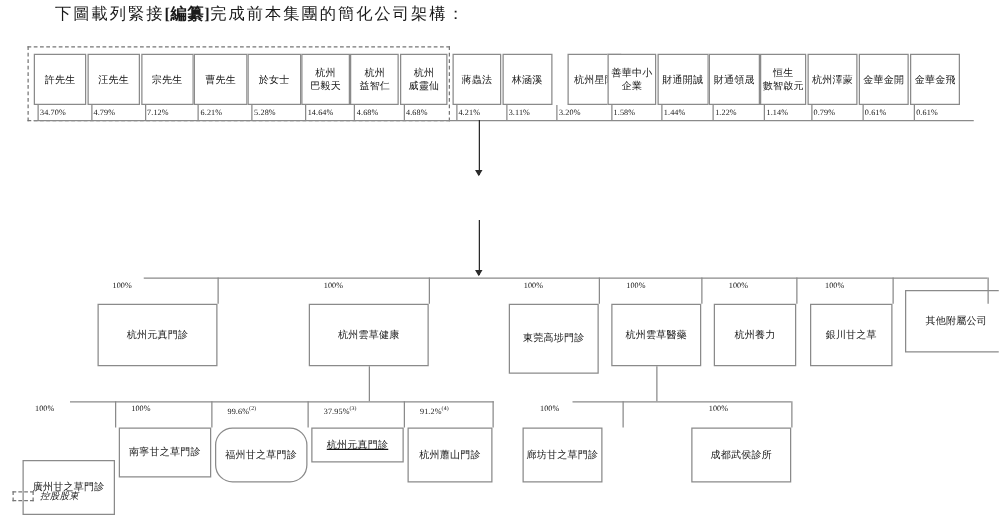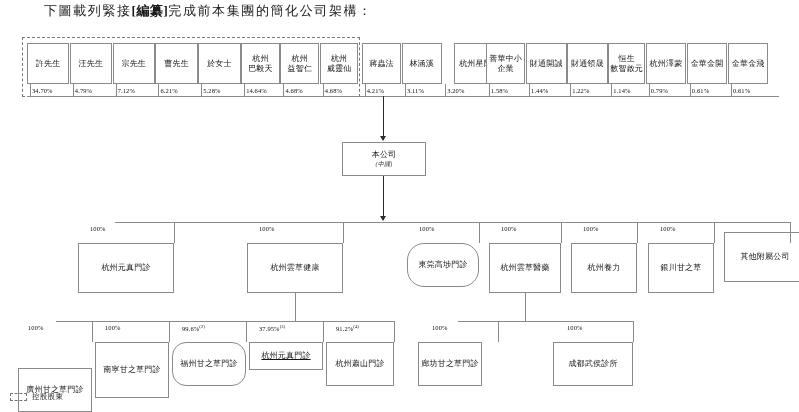--- a/index.html
+++ b/index.html
@@ -98,21 +98,21 @@
     display: flex;
     align-items: center;
     gap: 5px;
   }
   .legend-swatch {
     width: 17px;
     height: 8px;
     border: 1px dashed #777;
     box-sizing: border-box;
   }
-  .legend-label { font-size: 7.5px; letter-spacing: 0.3px; }
+  .legend-label { font-size: 7.5px; letter-spacing: 0.3px; font-style: italic; }
 </style>
 </head>
 <body>
 
 <div class="page">
 
   <div class="intro">
     下圖載列緊接<b>[編纂]</b>完成前本集團的簡化公司架構：
   </div>
 
@@ -250,24 +250,20 @@
       </div>
       <div class="vline" style="left: 730.948px; top: 84px; height: 12px;"></div>
       <div class="pct" style="left: 732.948px; top: 87px;">0.61%</div>
     </div>
 
   <div class="hline" style="left:27px; top:96px; width:752px;"></div>
 
   <div class="vline-dark" style="left:383px; top:96px; height:44px;"></div>
   <div class="arrow" style="left:379.5px; top:136px;"></div>
 
-  <div class="box" style="left:342px; top:142px; width:84px; height:34px;">
-    <span class="l2">本公司</span>
-    <span class="sub">(中國)</span>
-  </div>
 
   <div class="vline-dark" style="left:383px; top:176px; height:44px;"></div>
   <div class="arrow" style="left:379.5px; top:216px;"></div>
 
   <div class="hline" style="left:115px; top:222px; width:675px;"></div>
 
   <div id="subsidiary-layer">
       <div class="box" style="left: 78px; top: 243px; width: 96px; height: 50px;">
         <span>
           <span class="l2">杭州元真門診</span>
@@ -275,21 +271,21 @@
       </div>
       <div class="vline" style="left: 174px; top: 222px; height: 21px;"></div>
       <div class="pct" style="left: 90px; top: 225px;">100%</div>
       <div class="box" style="left: 247px; top: 243px; width: 96px; height: 50px;">
         <span>
           <span class="l2">杭州雲草健康</span>
         </span>
       </div>
       <div class="vline" style="left: 343px; top: 222px; height: 21px;"></div>
       <div class="pct" style="left: 259px; top: 225px;">100%</div>
-      <div class="box" style="left: 407px; top: 243px; width: 72px; height: 44px; border-radius: 17px;">
+      <div class="box" style="left: 407px; top: 243px; width: 72px; height: 56px;">
         <span>
           <span class="l2">東莞高埗門診</span>
         </span>
       </div>
       <div class="vline" style="left: 479px; top: 222px; height: 21px;"></div>
       <div class="pct" style="left: 419px; top: 225px;">100%</div>
       <div class="box" style="left: 489px; top: 243px; width: 72px; height: 50px;">
         <span>
           <span class="l2">杭州雲草醫藥</span>
         </span>
@@ -321,21 +317,21 @@
   <div class="vline" style="left:295px; top:293px; height:28px;"></div>
   <div class="hline" style="left:56px; top:321px; width:339px;"></div>
   <div id="clinic-left-layer">
       <div class="box" style="left: 18px; top: 342px; width: 74px; height: 44px; margin-top: 26px;">
         <span>
           <span class="l2">廣州甘之草門診</span>
         </span>
       </div>
       <div class="vline" style="left: 92px; top: 321px; height: 21px;"></div>
       <div class="pct" style="left: 28px; top: 324px;">100%</div>
-      <div class="box" style="left: 95px; top: 342px; width: 74px; height: 56px;">
+      <div class="box" style="left: 95px; top: 342px; width: 74px; height: 40px;">
         <span>
           <span class="l2">南寧甘之草門診</span>
         </span>
       </div>
       <div class="vline" style="left: 169px; top: 321px; height: 21px;"></div>
       <div class="pct" style="left: 105px; top: 324px;">100%</div>
       <div class="box" style="left: 172px; top: 342px; width: 74px; height: 44px; border-radius: 14px;">
         <span>
           <span class="l2">福州甘之草門診</span>
         </span>

